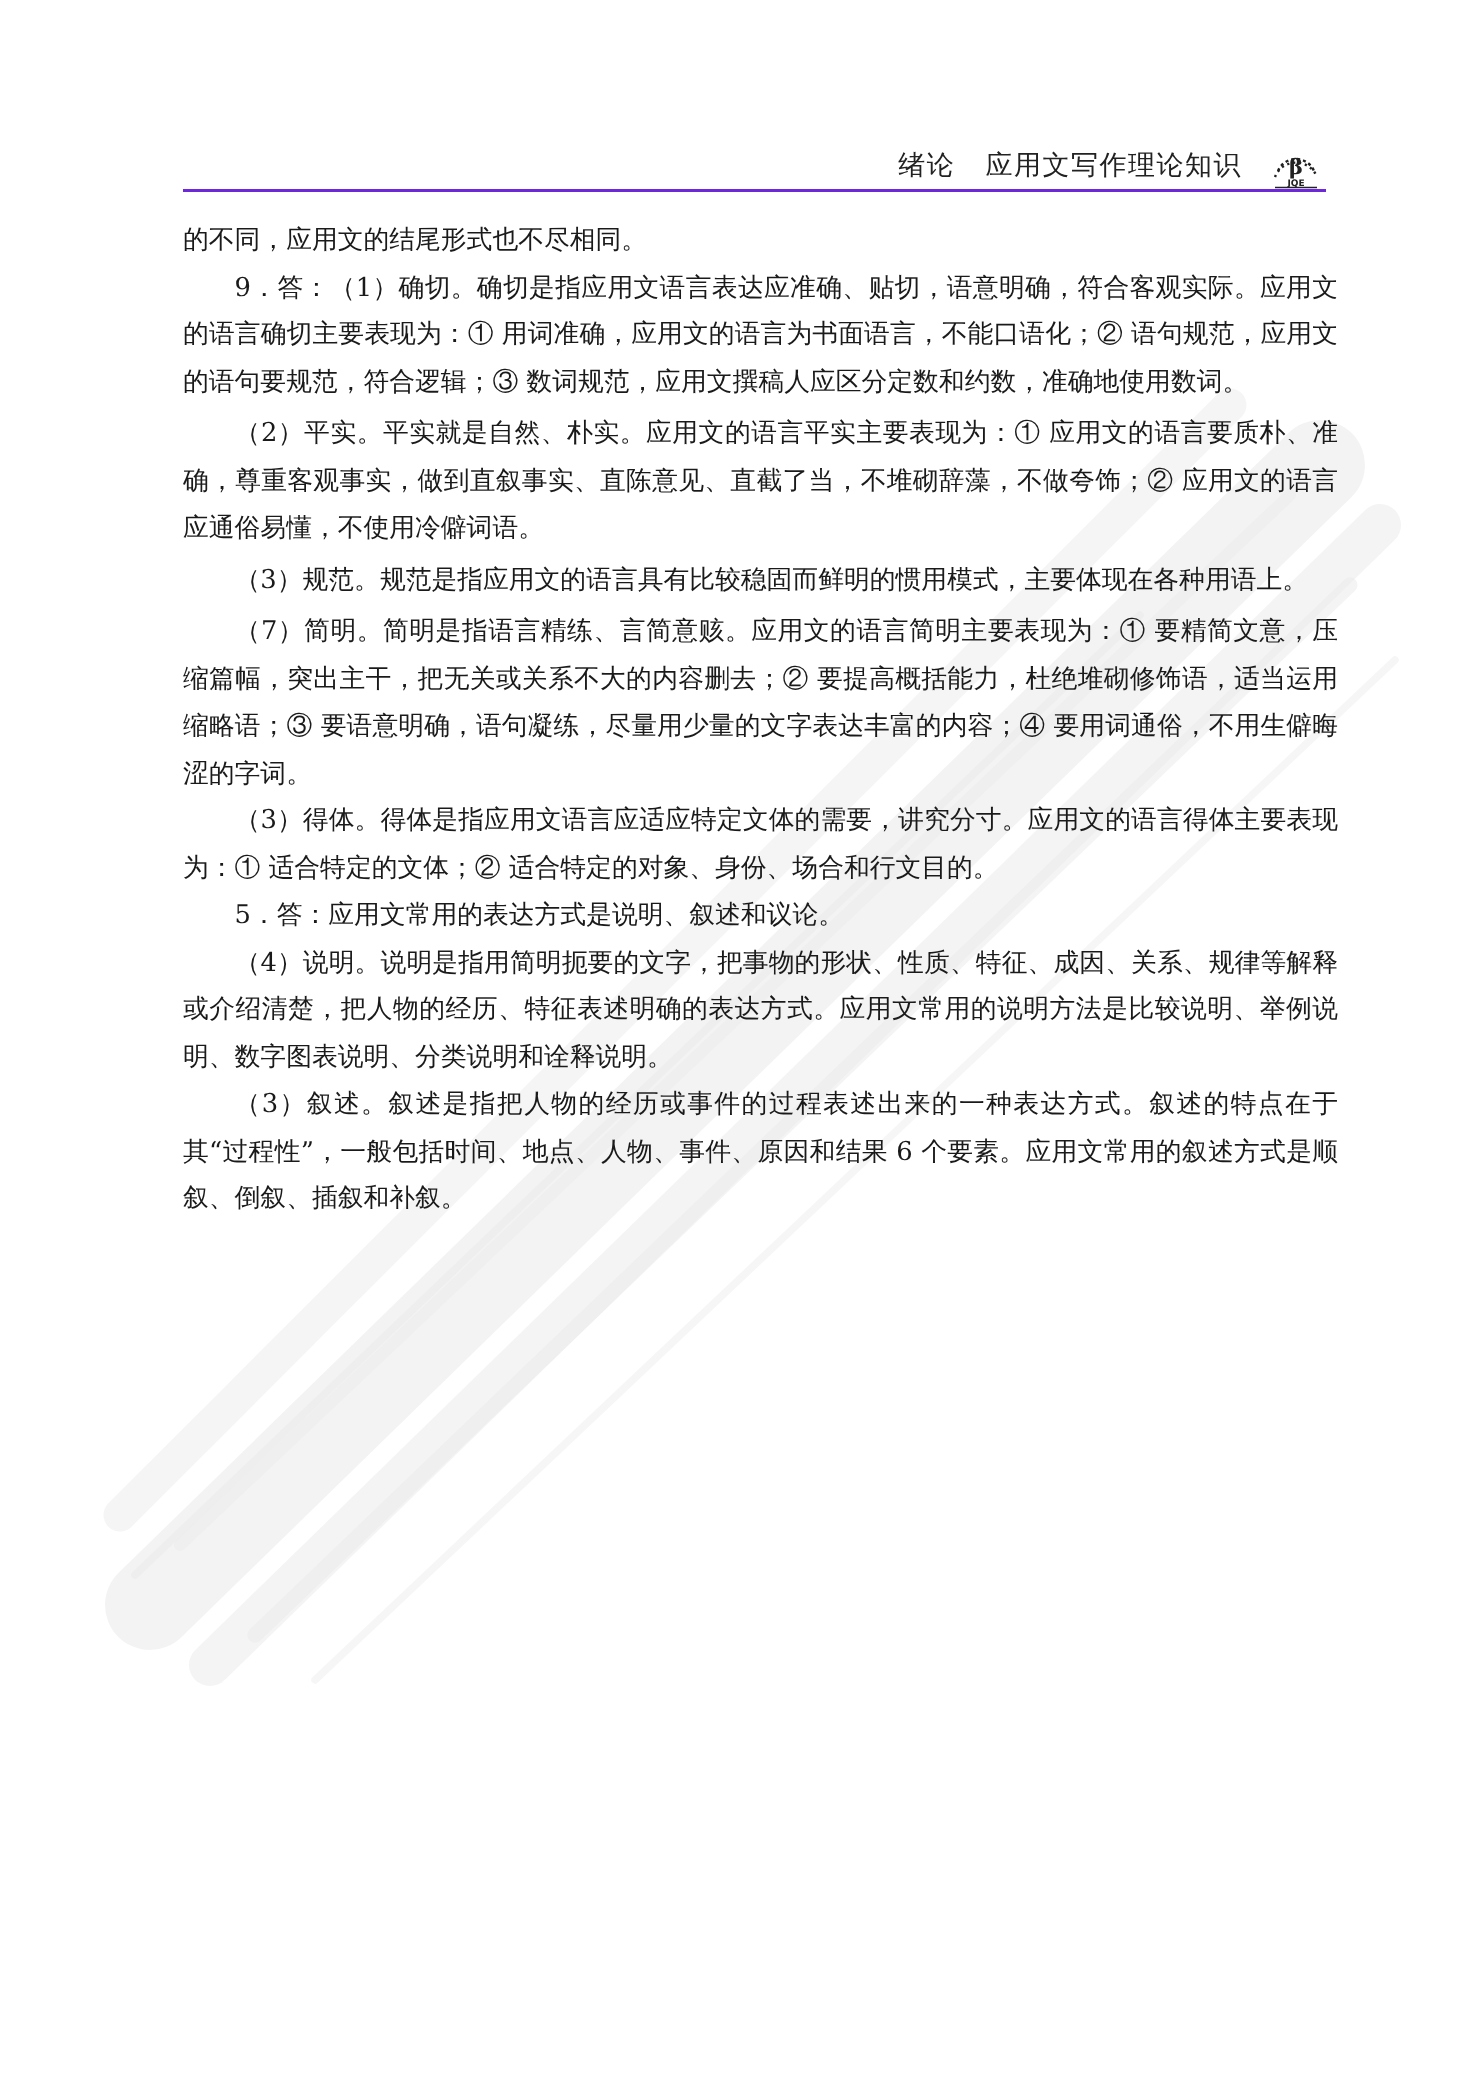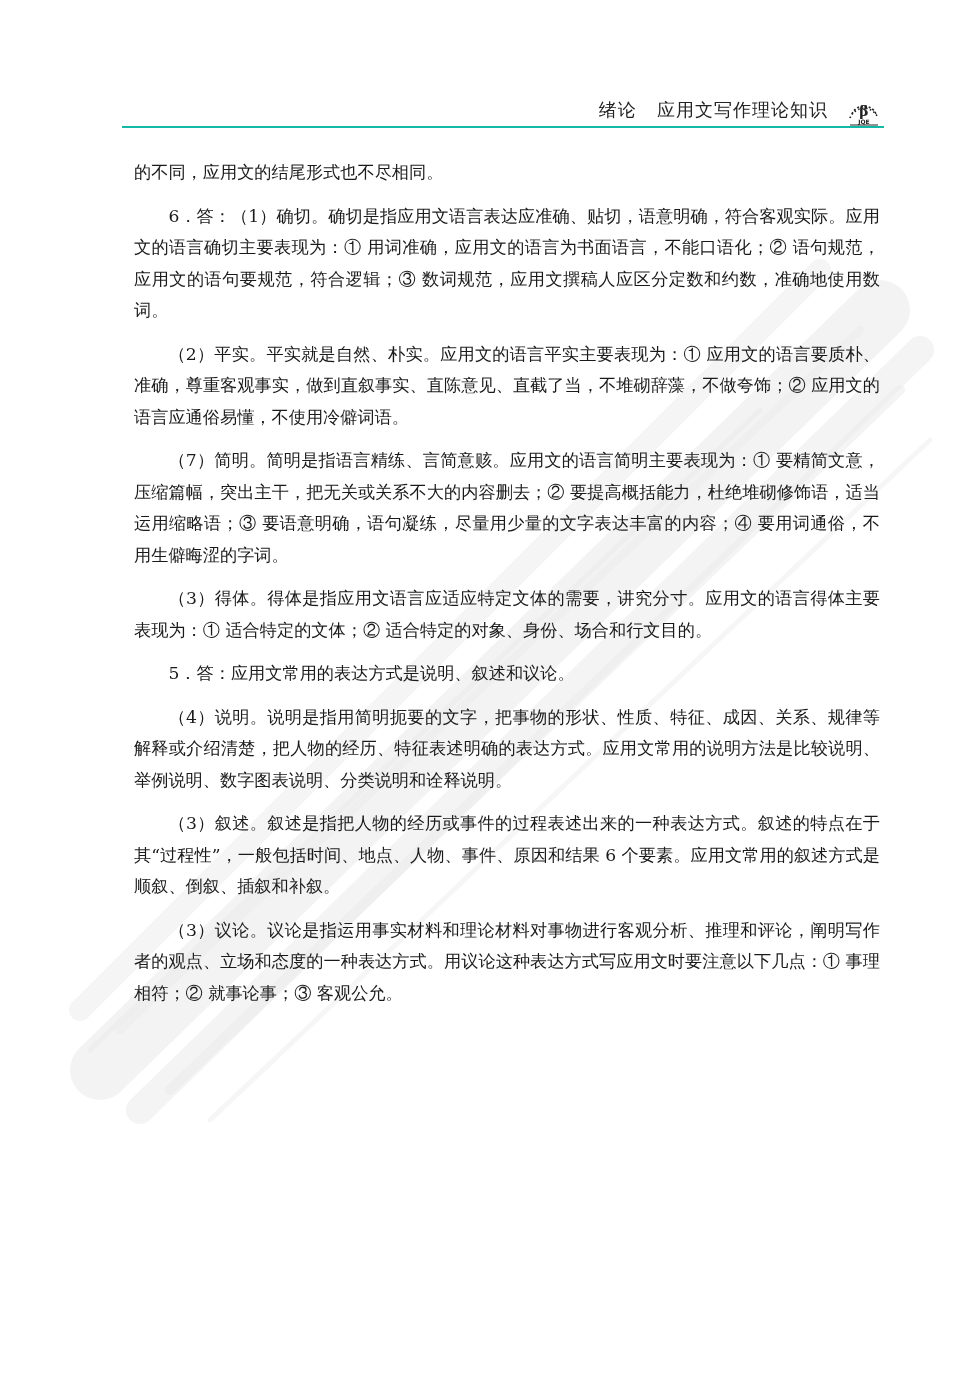--- a/index.html
+++ b/index.html
@@ -23,21 +23,21 @@
       height: 880px;
       pointer-events: none;
       z-index: 0;
     }
     .header {
       position: absolute;
       left: 122px;
       top: 94px;
       width: 762px;
       height: 32px;
-      border-bottom: 2px solid #14b8a6;
+      border-bottom: 2px solid #6d28d9;
       z-index: 1;
     }
     .header-title {
       position: absolute;
       right: 56px;
       top: 4px;
       font-size: 18px;
       letter-spacing: 1px;
       color: #222;
       white-space: pre;
@@ -52,21 +52,21 @@
     .content {
       position: absolute;
       left: 122px;
       top: 145px;
       width: 770px;
       z-index: 1;
     }
     .para {
       font-size: 17.2px;
       line-height: 31.5px;
-      margin: 12px;
+      margin: 0;
       text-align: justify;
       text-justify: inter-ideograph;
     }
     .para.indent {
       text-indent: 2em;
     }
     .para.gap {
       margin-top: 3px;
     }
   </style>
@@ -93,21 +93,21 @@
       <path d="M4 26 A15 15 0 0 1 32 26" stroke-dasharray="1.5 2.5"></path>
     </g>
     <text x="18" y="24" text-anchor="middle" font-family="DejaVu Serif, serif" font-size="14" font-weight="bold" fill="#222">β</text>
     <text x="18" y="32" text-anchor="middle" font-family="DejaVu Sans, sans-serif" font-size="6" font-weight="bold" fill="#222">JQE</text>
     <line x1="4" y1="33" x2="32" y2="33" stroke="#222" stroke-width="1"></line>
   </svg>
 </div>
 
 <div class="content">
   <p class="para">的不同，应用文的结尾形式也不尽相同。</p>
-  <p class="para indent">6．答：（1）确切。确切是指应用文语言表达应准确、贴切，语意明确，符合客观实际。应用文的语言确切主要表现为：① 用词准确，应用文的语言为书面语言，不能口语化；② 语句规范，应用文的语句要规范，符合逻辑；③ 数词规范，应用文撰稿人应区分定数和约数，准确地使用数词。</p>
+  <p class="para indent">9．答：（1）确切。确切是指应用文语言表达应准确、贴切，语意明确，符合客观实际。应用文的语言确切主要表现为：① 用词准确，应用文的语言为书面语言，不能口语化；② 语句规范，应用文的语句要规范，符合逻辑；③ 数词规范，应用文撰稿人应区分定数和约数，准确地使用数词。</p>
   <p class="para indent gap">（2）平实。平实就是自然、朴实。应用文的语言平实主要表现为：① 应用文的语言要质朴、准确，尊重客观事实，做到直叙事实、直陈意见、直截了当，不堆砌辞藻，不做夸饰；② 应用文的语言应通俗易懂，不使用冷僻词语。</p>
+  <p class="para indent gap">（3）规范。规范是指应用文的语言具有比较稳固而鲜明的惯用模式，主要体现在各种用语上。</p>
   <p class="para indent gap">（7）简明。简明是指语言精练、言简意赅。应用文的语言简明主要表现为：① 要精简文意，压缩篇幅，突出主干，把无关或关系不大的内容删去；② 要提高概括能力，杜绝堆砌修饰语，适当运用缩略语；③ 要语意明确，语句凝练，尽量用少量的文字表达丰富的内容；④ 要用词通俗，不用生僻晦涩的字词。</p>
   <p class="para indent">（3）得体。得体是指应用文语言应适应特定文体的需要，讲究分寸。应用文的语言得体主要表现为：① 适合特定的文体；② 适合特定的对象、身份、场合和行文目的。</p>
   <p class="para indent">5．答：应用文常用的表达方式是说明、叙述和议论。</p>
   <p class="para indent">（4）说明。说明是指用简明扼要的文字，把事物的形状、性质、特征、成因、关系、规律等解释或介绍清楚，把人物的经历、特征表述明确的表达方式。应用文常用的说明方法是比较说明、举例说明、数字图表说明、分类说明和诠释说明。</p>
   <p class="para indent">（3）叙述。叙述是指把人物的经历或事件的过程表述出来的一种表达方式。叙述的特点在于其“过程性”，一般包括时间、地点、人物、事件、原因和结果 6 个要素。应用文常用的叙述方式是顺叙、倒叙、插叙和补叙。</p>
-  <p class="para indent">（3）议论。议论是指运用事实材料和理论材料对事物进行客观分析、推理和评论，阐明写作者的观点、立场和态度的一种表达方式。用议论这种表达方式写应用文时要注意以下几点：① 事理相符；② 就事论事；③ 客观公允。</p>
 </div>
 
 </body></html>

